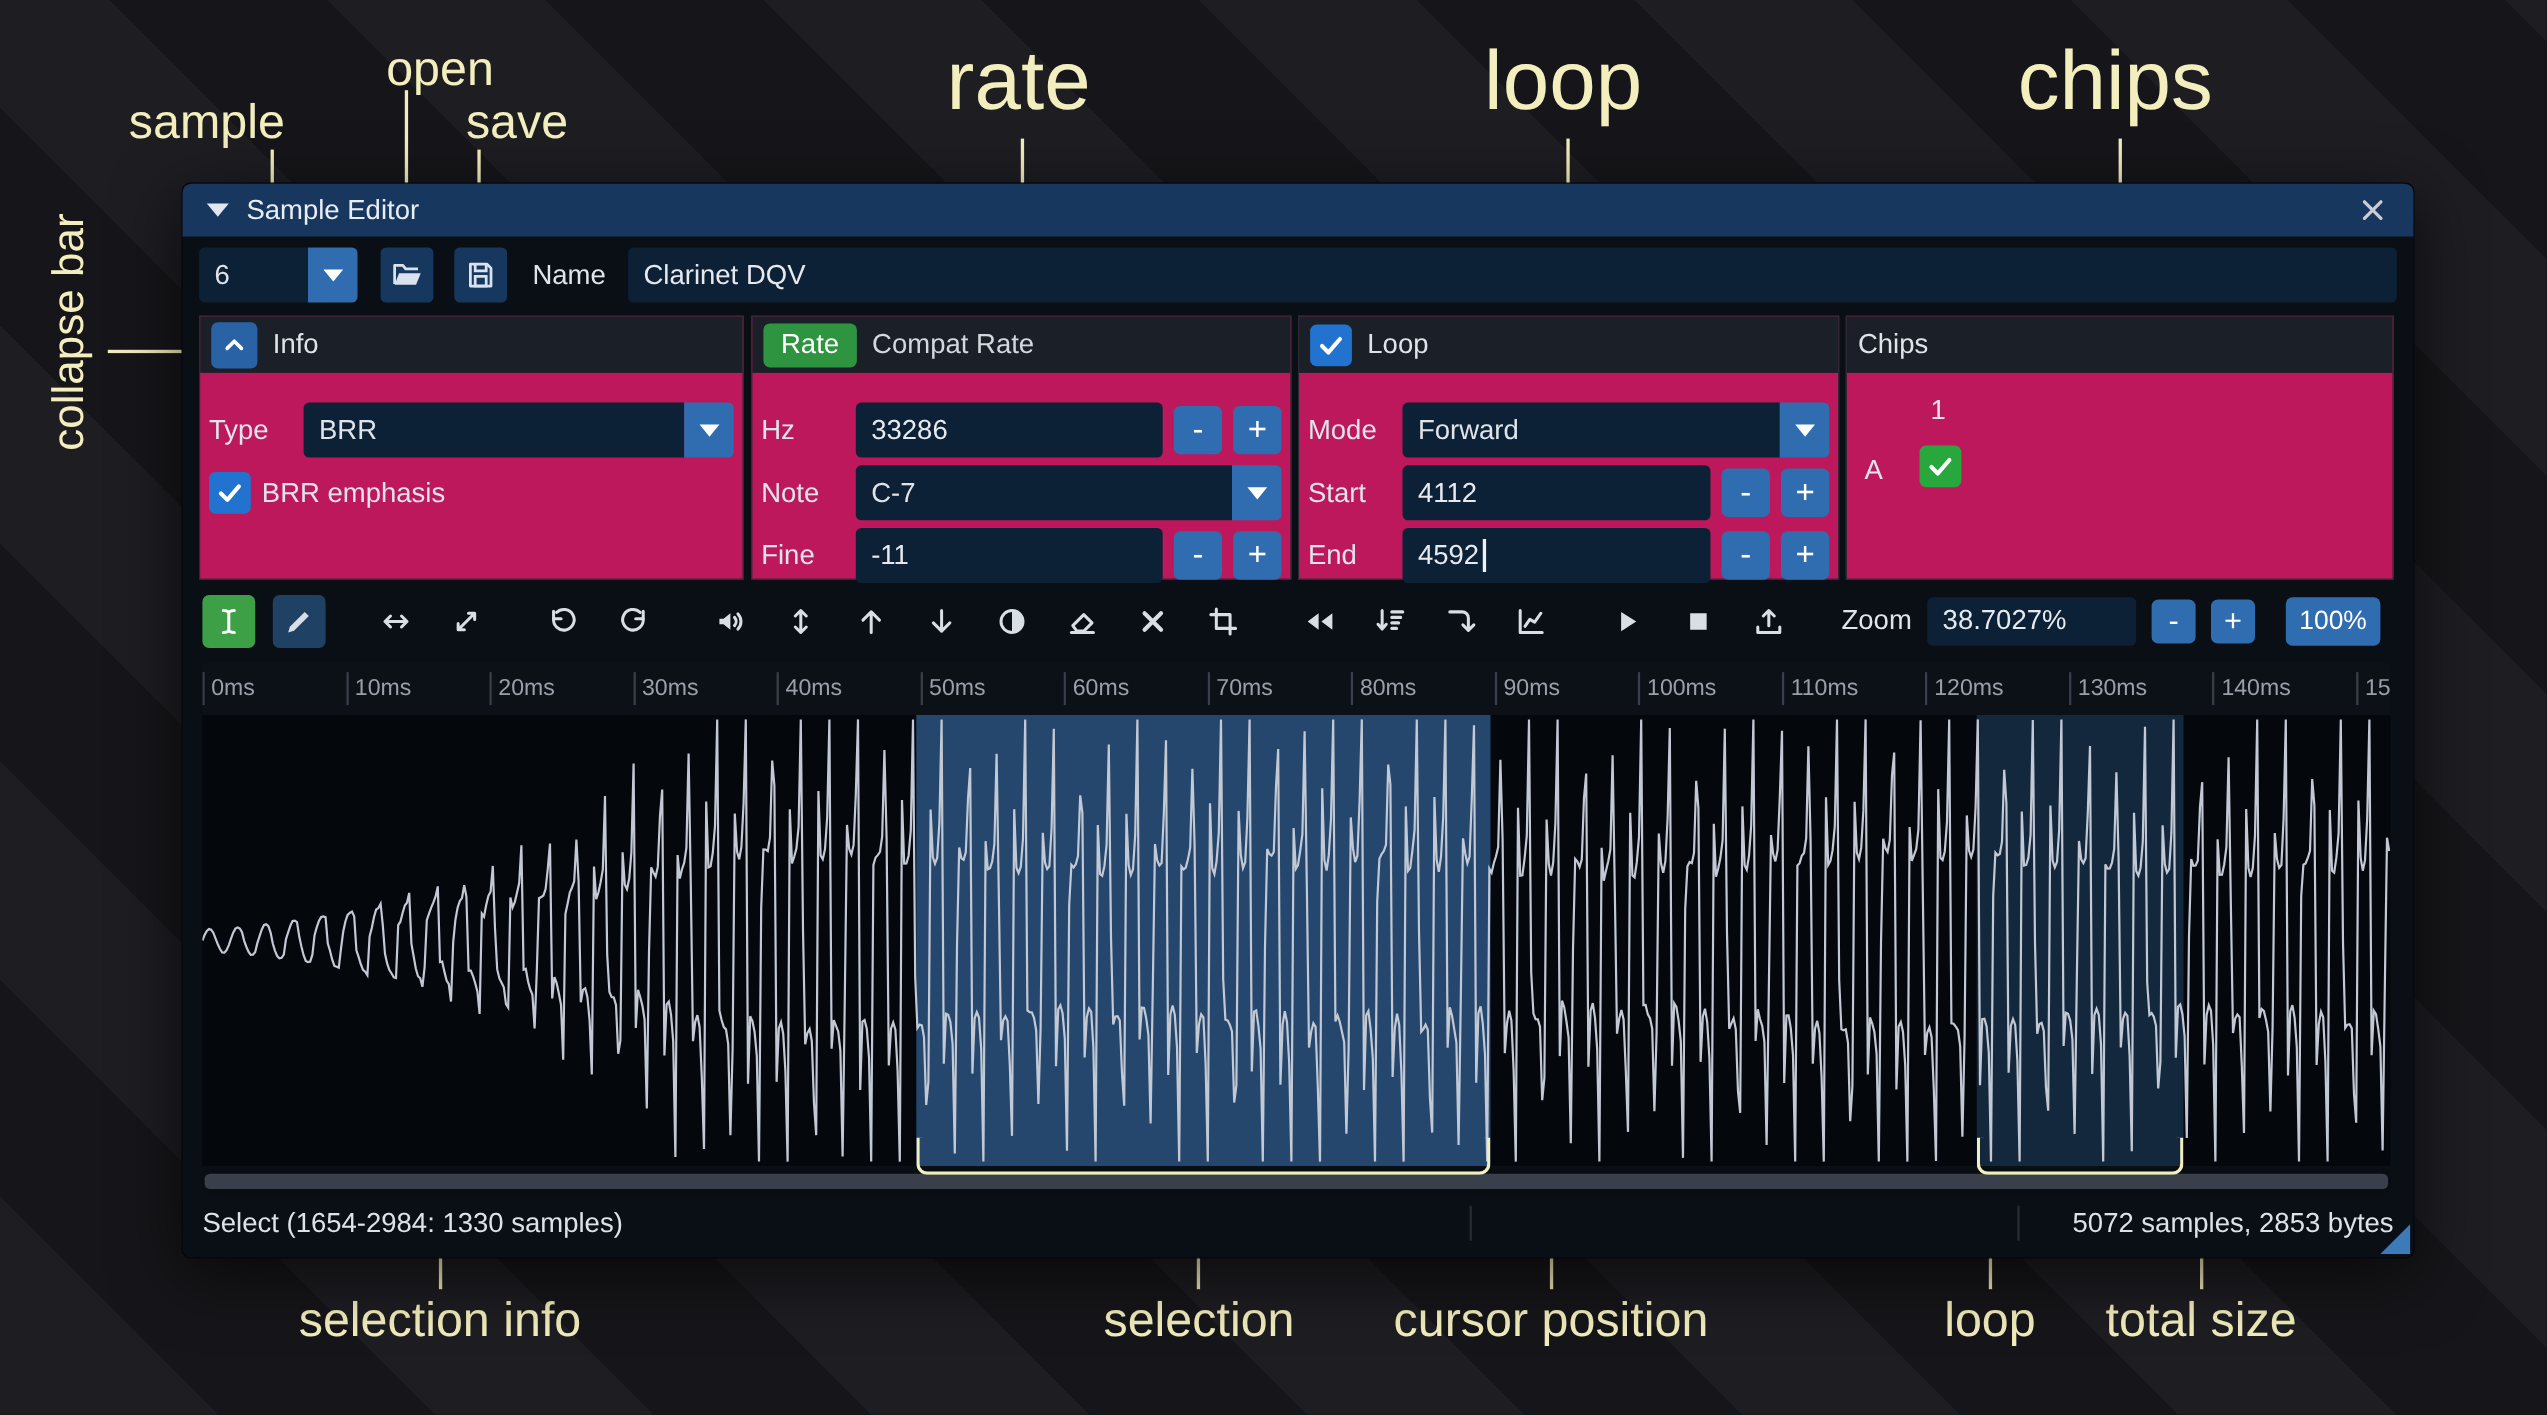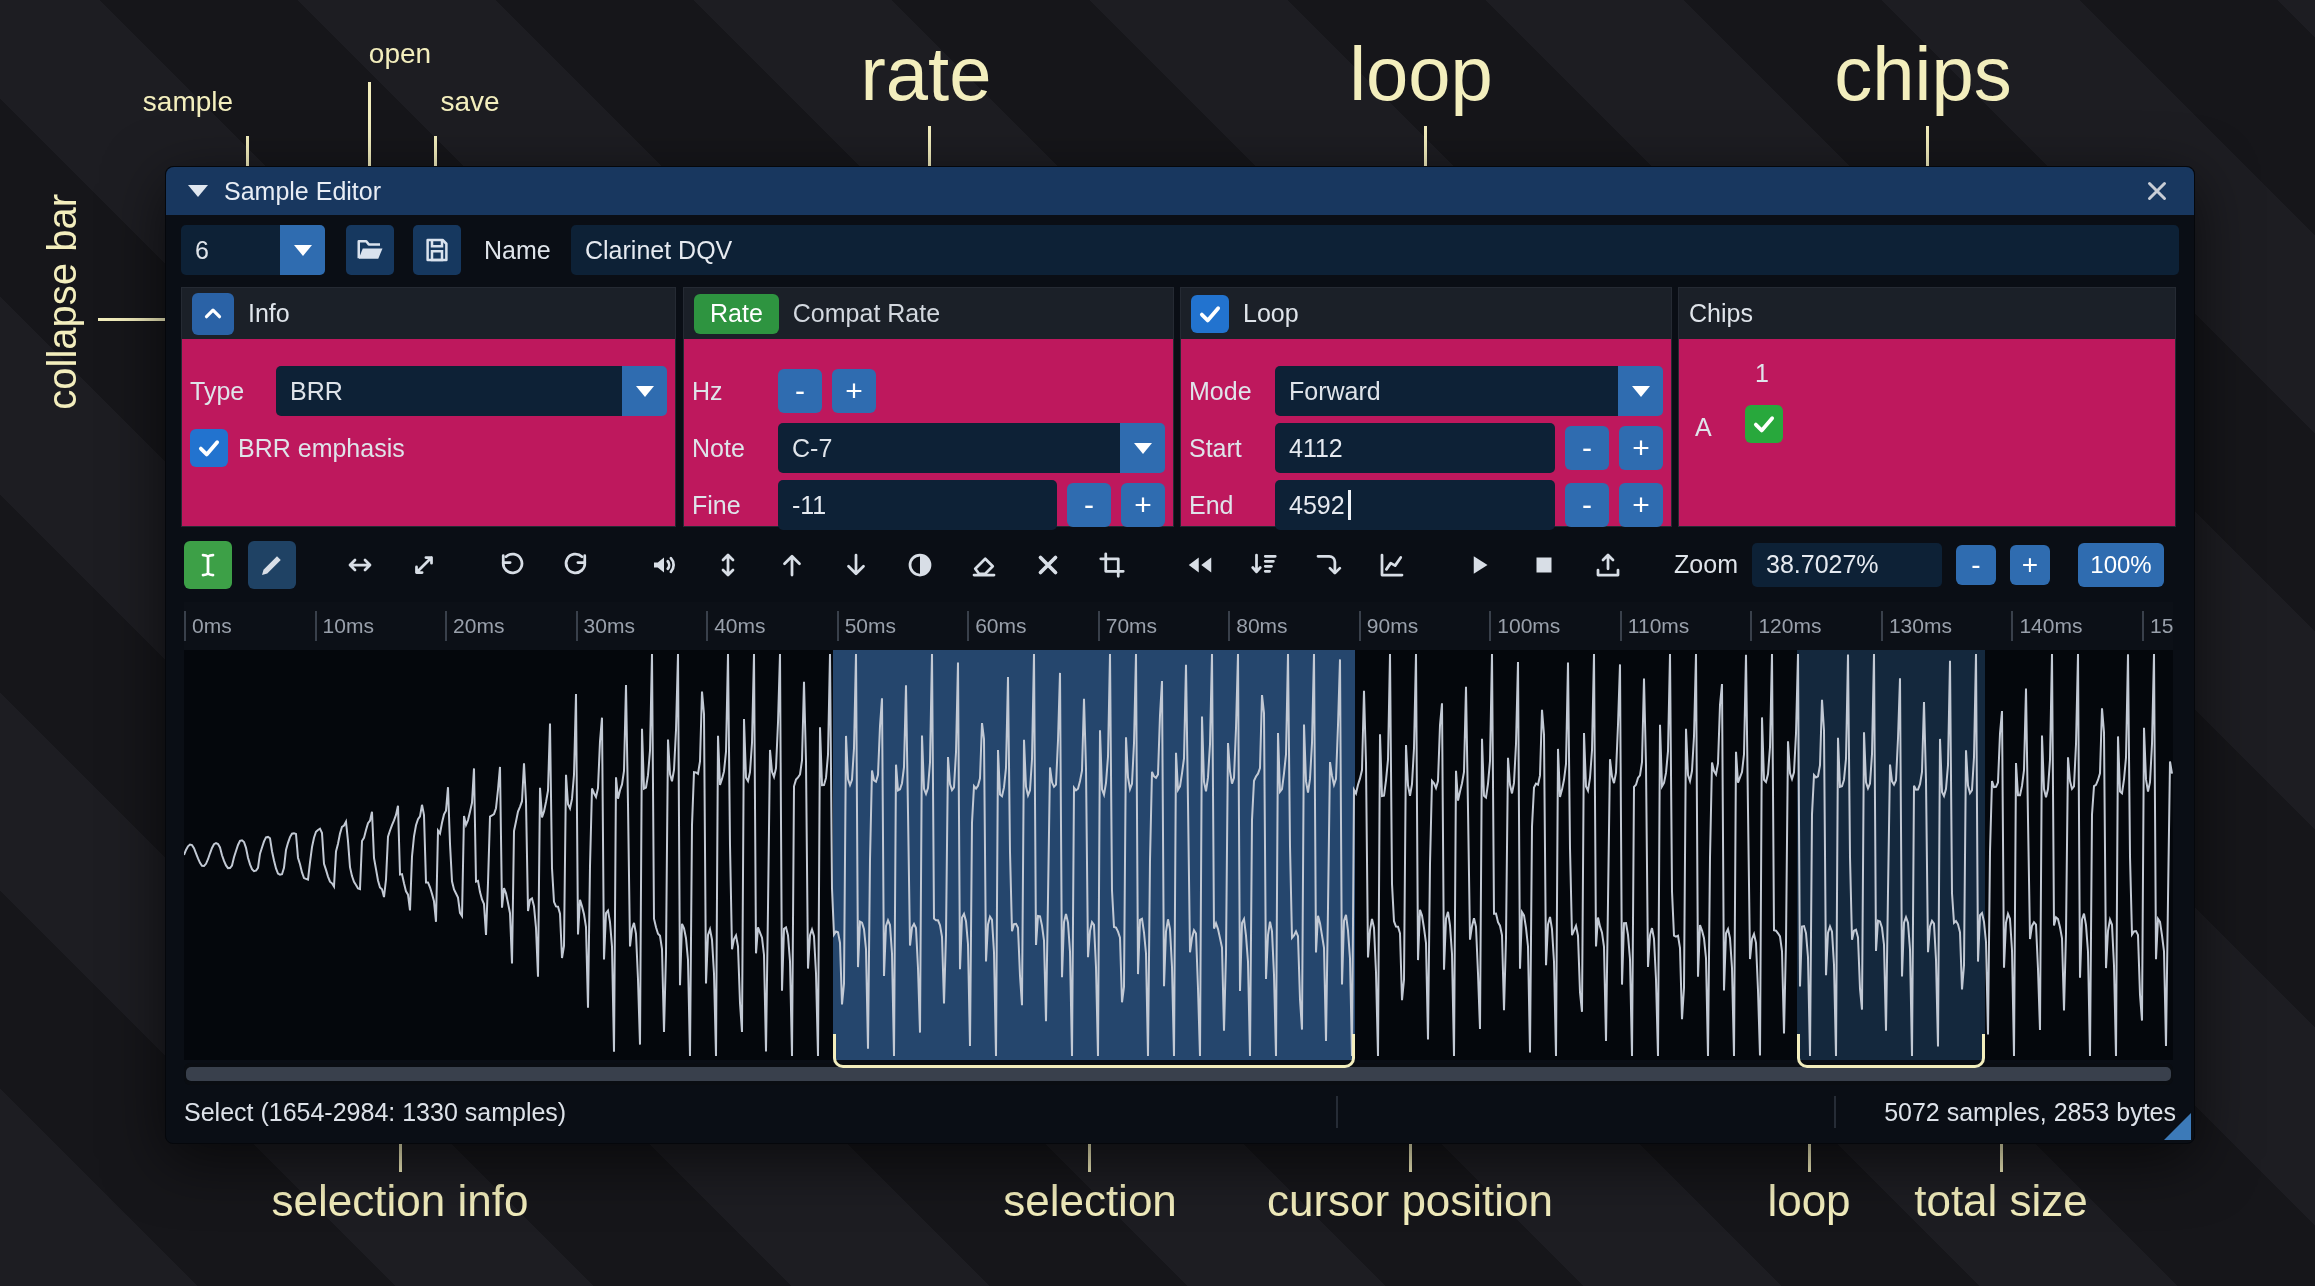--- a/index.html
+++ b/index.html
@@ -109,21 +109,21 @@
   
   .statusbar { position:absolute; left:0; top:922px; right:0; height:46px; font-size:25px; color:#dde2e9; }
   .status-left { position:absolute; left:18px; line-height:46px; }
   .status-right { position:absolute; right:18px; line-height:46px; }
   .status-sep { position:absolute; top:7px; width:2px; height:32px; background:#262c36; }
   .cursor-field { position:absolute; left:1180px; width:480px; height:46px; }
   .grip { position:absolute; right:3px; bottom:3px; width:0; height:0;
     border-left:27px solid transparent; border-bottom:27px solid #3c7ab8; }
 
   
-  .ann-label { position:absolute; transform:translateX(-50%); color:var(--ann); font-size:28px;
+  .ann-label { position:absolute; transform:translateX(-50%); color:var(--ann); font-size:44px;
     white-space:nowrap; }
   .ann-label.big { font-size:76px; }
   .ann-label.bottom { font-size:44px; }
   .ann-vert { position:absolute; color:var(--ann); font-size:40px; writing-mode:vertical-rl;
     transform:rotate(180deg); white-space:nowrap; }
   .ann-vline { position:absolute; width:3px; background:var(--ann); }
   .ann-hline { position:absolute; height:3px; background:var(--ann); }
   .ybox { position:absolute; border:3px solid var(--ann); border-radius:12px; }
 </style>
 </head>
@@ -234,20 +234,23 @@
       </div>
 
       <div class="sec sec-rate">
         <div class="sec-header">
           <button class="rate-tab">Rate</button>
           <button class="tab-plain">Compat Rate</button>
         </div>
         <div class="sec-body">
           <div class="sec-row">
             <span class="row-lbl">Hz</span>
+            <div class="input grow">
+              <span>33286</span>
+            </div>
             <button class="mini-btn">-</button>
             <button class="mini-btn">+</button>
           </div>
           <div class="sec-row">
             <span class="row-lbl">Note</span>
             <div class="combo grow">
               <div class="combo-val">C-7</div>
               <button class="dd-btn">
                 <div class="tri"></div>
               </button>

